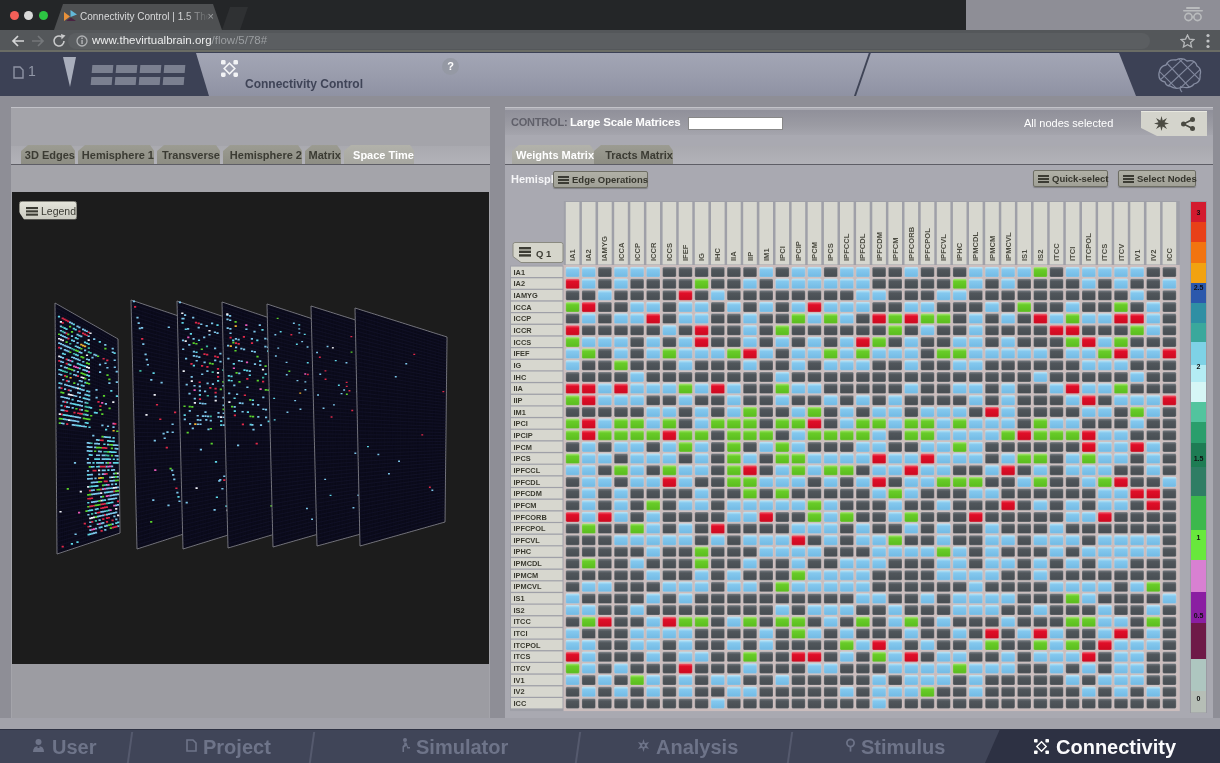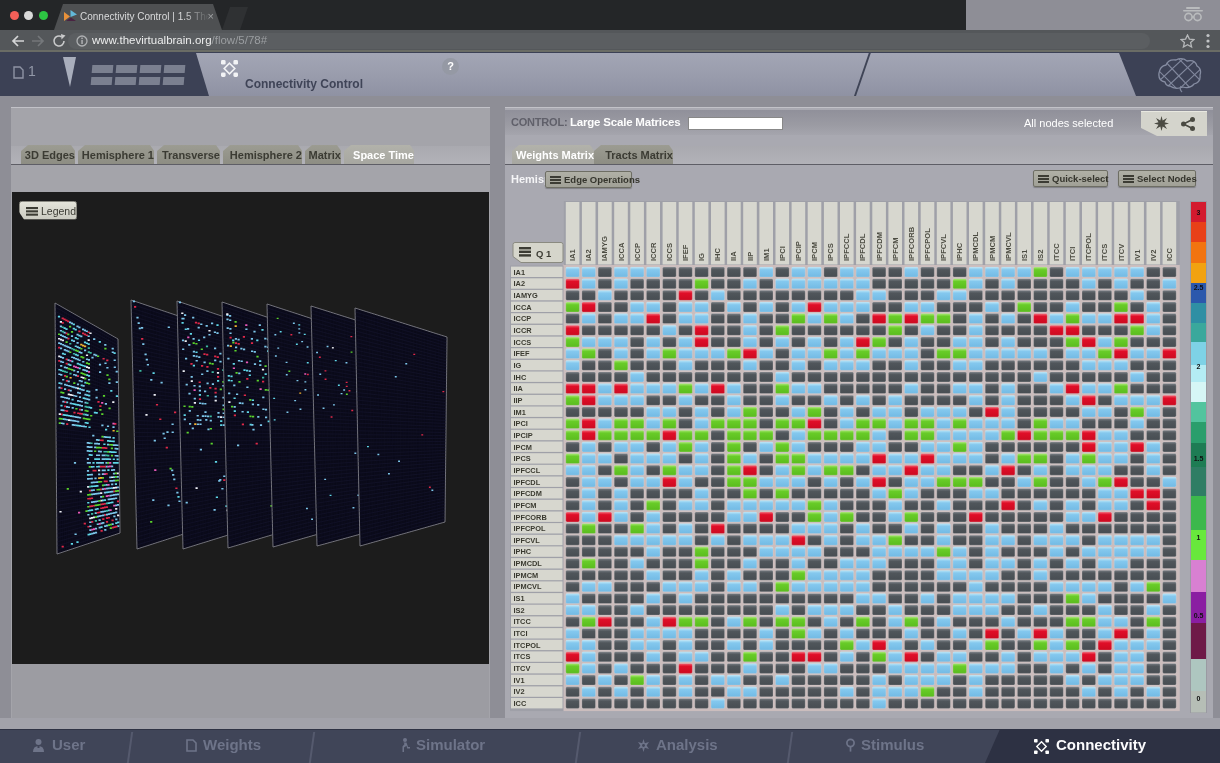--- a/index.html
+++ b/index.html
@@ -26,21 +26,21 @@
 .tabs{position:absolute;top:38px;left:0;width:100%;height:19px;border-bottom:1px solid #5e5e66;background:linear-gradient(180deg,#a9a9af 0,#b2b2b8 100%)}
 .tab{position:absolute;bottom:0;height:19px;font-size:11px;font-weight:bold;color:#3b3b33;text-align:right;background:linear-gradient(180deg,#9c9c92 0,#8d8d83 100%);clip-path:polygon(0 100%,0 32%,7px 0,calc(100% - 4px) 0,100% 30%,100% 100%)}
 .tab.active{background:linear-gradient(180deg,#b2b2aa 0,#a7a7a1 100%);color:#fff}
 .tab span{display:block;margin-top:3.5px}
 .ctl{position:absolute;top:57px;left:0;width:100%;height:28px;font-size:11px;color:#f5f5f7}
 .inp{position:absolute;top:6.5px;height:14px;background:#fff;border:1px solid #777;font-size:9.5px;color:#111;padding:1px 1px;line-height:11px;white-space:nowrap}
 .btn{position:absolute;background:linear-gradient(180deg,#b0b0a6 0,#a0a096 100%);border:1px solid #6e6e64;border-radius:2px;font-size:9.5px;font-weight:bold;color:#35352d;height:17px;line-height:15px;white-space:nowrap;box-shadow:0 1px 1px rgba(0,0,0,.25)}
 .ham{display:inline-block;vertical-align:-1px;margin:0 3px 0 4px}
 
 #navbar{position:absolute;left:0;top:729px;width:1220px;height:34px;background:#404558;border-top:1px solid #2e3244}
-.navitem{position:absolute;top:736px;font-size:15px;font-weight:bold;color:#6e7489;white-space:nowrap}
+.navitem{position:absolute;top:736px;font-size:20px;font-weight:bold;color:#6e7489;white-space:nowrap}
 .navsep{position:absolute;top:732px;width:1.5px;height:31px;background:#555a6e;transform:skewX(-8deg)}
 #connblock{position:absolute;left:985px;top:729px;width:235px;height:34px;background:#2d3143;clip-path:polygon(15px 0,235px 0,235px 34px,0 34px)}
 svg{display:block}
 </style></head><body>
 <div id="page">
 
   <div id="tabbar">
     <div class="light" style="left:10px;background:#f35f58"></div>
     <div class="light" style="left:24px;background:#d9d9d9"></div>
     <div class="light" style="left:38.5px;background:#2dc643"></div>
@@ -264,21 +264,21 @@
     <div class="tabs">
       <div class="tab active" style="left:7px;width:82px">
           <span>Weights Matrix</span>
         </div>
       <div class="tab" style="left:89px;width:79px">
           <span>Tracts Matrix</span>
         </div>
     </div>
     <div class="ctl">
       <div style="position:absolute;left:6px;top:8px;font-size:11px;font-weight:bold">Hemisphere</div>
-      <div class="btn" style="left:40px;top:6px;width:87px"><svg class="ham" width="11" height="8">
+      <div class="btn" style="left:48px;top:6px;width:95px"><svg class="ham" width="11" height="8">
             <g fill="#3c3c34">
               <rect width="11" height="2"></rect>
               <rect y="3" width="11" height="2"></rect>
               <rect y="6" width="11" height="2"></rect>
             </g>
           </svg>Edge Operations</div>
       <div class="btn" style="left:528px;top:5px;width:75px"><svg class="ham" width="11" height="8">
             <g fill="#3c3c34">
               <rect width="11" height="2"></rect>
               <rect y="3" width="11" height="2"></rect>
@@ -1964,21 +1964,21 @@
   <div id="connblock"></div>
   <svg width="11" height="13" style="position:absolute;left:33px;top:739px" fill="#6e7489">
       <circle cx="5.5" cy="3" r="3"></circle>
       <path d="M0 13q0-6 5.5-6t5.5 6z"></path>
       <rect x="4.5" y="6" width="2" height="3" fill="#404558"></rect>
     </svg>
   <div class="navitem" style="left:52px">User</div>
   <svg width="11" height="13" style="position:absolute;left:186px;top:739px">
       <path d="M1 1h6l3 3v8H1z" fill="none" stroke="#6e7489" stroke-width="1.6"></path>
     </svg>
-  <div class="navitem" style="left:203px">Weights</div>
+  <div class="navitem" style="left:203px">Project</div>
   <svg width="12" height="14" style="position:absolute;left:399px;top:738px" fill="#6e7489">
       <circle cx="6" cy="2" r="2"></circle>
       <path d="M4.5 4.5h3L9 9h2v1.5H8.2L7.5 7.8 5 9.5V14H3.5V8.5L5.5 6z"></path>
     </svg>
   <div class="navitem" style="left:416px">Simulator</div>
   <svg width="13" height="13" style="position:absolute;left:637px;top:739px" fill="#6e7489">
       <path d="M6.5 0l1.3 4.2L12 2.9 9.6 6.5 12 10.1l-4.2-1.3L6.5 13 5.2 8.8 1 10.1l2.4-3.6L1 2.9l4.2 1.3z"></path>
       <circle cx="6.5" cy="6.5" r="1.4" fill="#404558"></circle>
     </svg>
   <div class="navitem" style="left:656px">Analysis</div>

